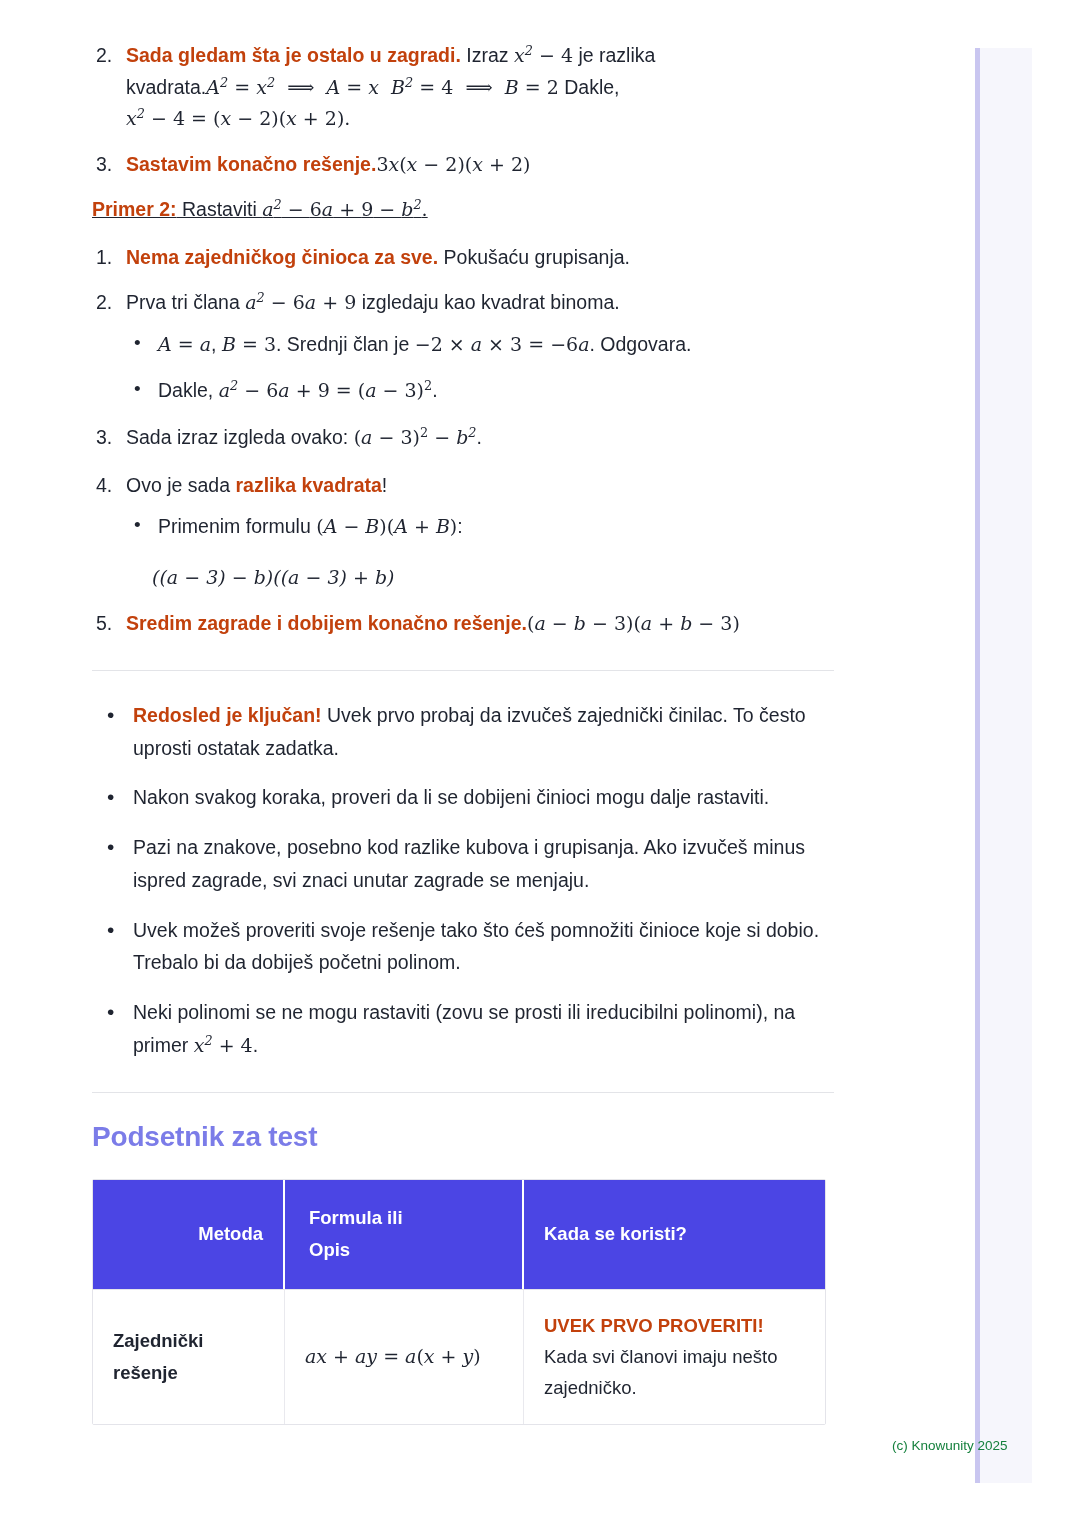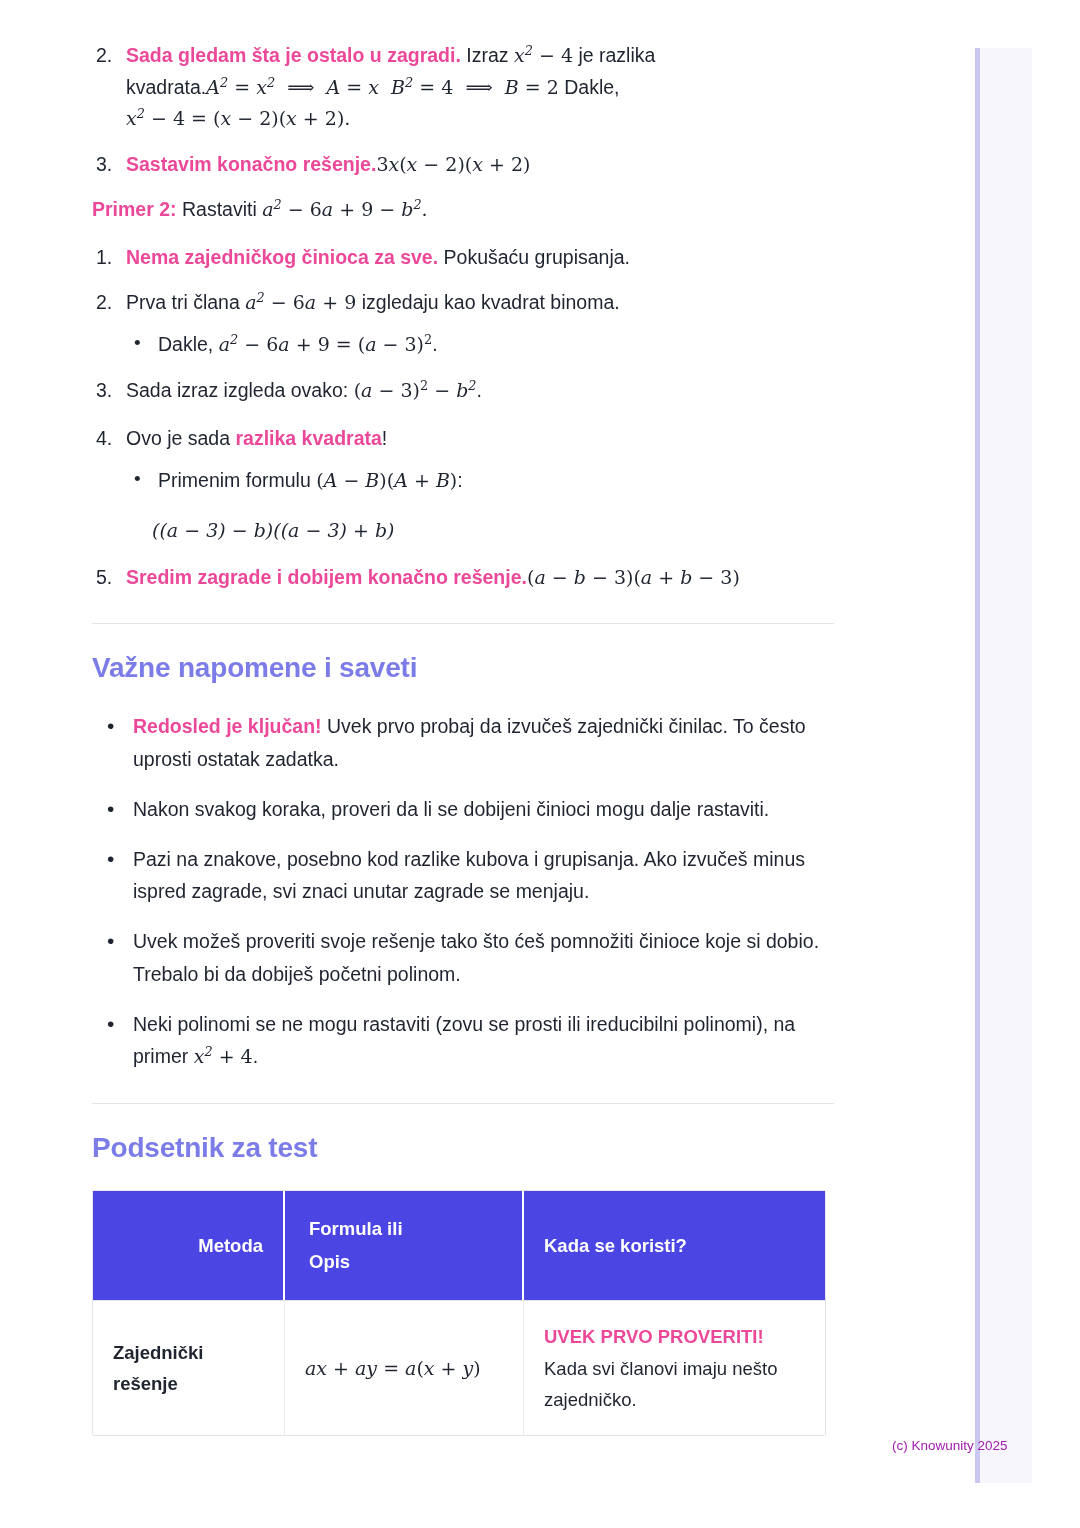--- a/index.html
+++ b/index.html
@@ -103,21 +103,21 @@
   }
   ul.tips > li::before {
     content: "\2022";
     position: absolute;
     left: 7px;
     top: -2px;
     font-size: 21px;
     color: #1f2430;
   }
 
-  b, strong { font-weight: 700; color: #ec4899; }
+  b, strong { font-weight: 700; color: #c2410c; }
 
   
   .m {
     font-family: "DejaVu Serif", "Liberation Serif", serif;
     font-style: italic;
     font-size: 19px;
     white-space: nowrap;
     text-align: right;
   }
   .m .up { font-style: normal; }
@@ -185,21 +185,21 @@
   table.recap td:last-child { border-right: 0; }
   table.recap td.c1 { font-weight: 700; }
   table.recap td.c2 { text-align: left; }
 
   
   .watermark {
     position: absolute;
     left: 892px;
     top: 1438px;
     font-size: 13.5px;
-    color: #a21caf;
+    color: #15803d;
     white-space: nowrap;
     font-family: "Liberation Sans", sans-serif;
   }
 </style>
 </head>
 <body>
 
 <div class="side-panel"></div>
 
 <div class="page">
@@ -209,35 +209,38 @@
       <li>
         <span class="num">2.</span>
         <b>Sada gledam šta je ostalo u zagradi.</b><span> Izraz </span><span class="m"><span class="up"></span><i>x</i><sup>2</sup> − <span class="up">4</span></span><span> je razlika kvadrata.</span><span class="m"><i>A</i><sup>2</sup> = <i>x</i><sup>2</sup> &nbsp;⟹&nbsp; <i>A</i> = <i>x</i> &nbsp;<i>B</i><sup>2</sup> = <span class="up">4</span> &nbsp;⟹&nbsp; <i>B</i> = <span class="up">2</span></span><span> Dakle, </span><span class="m"><i>x</i><sup>2</sup> − <span class="up">4 = (</span><i>x</i> − <span class="up">2)(</span><i>x</i> + <span class="up">2).</span></span>
       </li>
       <li>
         <span class="num">3.</span>
         <b>Sastavim konačno rešenje.</b><span class="m"><span class="up">3</span><i>x</i><span class="up">(</span><i>x</i> − <span class="up">2)(</span><i>x</i> + <span class="up">2)</span></span>
       </li>
     </ol>
 
-    <p class="blk" style="margin:9px 0 16px 0;">
+    <p class="blk" style="margin:9px 0 16px 0;text-decoration:underline;">
       <b>Primer 2:</b><span> Rastaviti </span><span class="m"><i>a</i><sup>2</sup> − <span class="up">6</span><i>a</i> + <span class="up">9</span> − <i>b</i><sup>2</sup><span class="up">.</span></span>
     </p>
 
     <ol class="steps">
 
       <li>
         <span class="num">1.</span>
         <b>Nema zajedničkog činioca za sve.</b><span> Pokušaću grupisanja.</span>
       </li>
 
       <li>
         <span class="num">2.</span>
         <span>Prva tri člana </span><span class="m"><i>a</i><sup>2</sup> − <span class="up">6</span><i>a</i> + <span class="up">9</span></span><span> izgledaju kao kvadrat binoma.</span>
         <ul class="subs">
+          <li>
+            <span class="m"><i>A</i> = <i>a</i></span><span>, </span><span class="m"><i>B</i> = <span class="up">3</span></span><span>. Srednji član je </span><span class="m">−<span class="up">2</span> × <i>a</i> × <span class="up">3</span> = −<span class="up">6</span><i>a</i></span><span>. Odgovara.</span>
+          </li>
           <li>
             <span>Dakle, </span><span class="m"><i>a</i><sup>2</sup> − <span class="up">6</span><i>a</i> + <span class="up">9</span> = <span class="up">(</span><i>a</i> − <span class="up">3)</span><sup class="up">2</sup></span><span>.</span>
           </li>
         </ul>
       </li>
 
       <li style="margin-bottom:16px;">
         <span class="num">3.</span>
         <span>Sada izraz izgleda ovako: </span><span class="m"><span class="up">(</span><i>a</i> − <span class="up">3)</span><sup class="up">2</sup> − <i>b</i><sup>2</sup></span><span>.</span>
       </li>
@@ -254,21 +257,20 @@
       </li>
 
       <li>
         <span class="num">5.</span>
         <b>Sredim zagrade i dobijem konačno rešenje.</b><span class="m"><span class="up">(</span><i>a</i> − <i>b</i> − <span class="up">3)(</span><i>a</i> + <i>b</i> − <span class="up">3)</span></span>
       </li>
     </ol>
 
     <hr class="rule">
 
-    <h2 class="sec">Važne napomene i saveti</h2>
 
     <ul class="tips">
       <li>
         <b>Redosled je ključan!</b><span> Uvek prvo probaj da izvučeš zajednički činilac. To često uprosti ostatak zadatka.</span>
       </li>
       <li>
         <span>Nakon svakog koraka, proveri da li se dobijeni činioci mogu dalje rastaviti.</span>
       </li>
       <li>
         <span>Pazi na znakove, posebno kod razlike kubova i grupisanja. Ako izvučeš minus ispred zagrade, svi znaci unutar zagrade se menjaju.</span>

